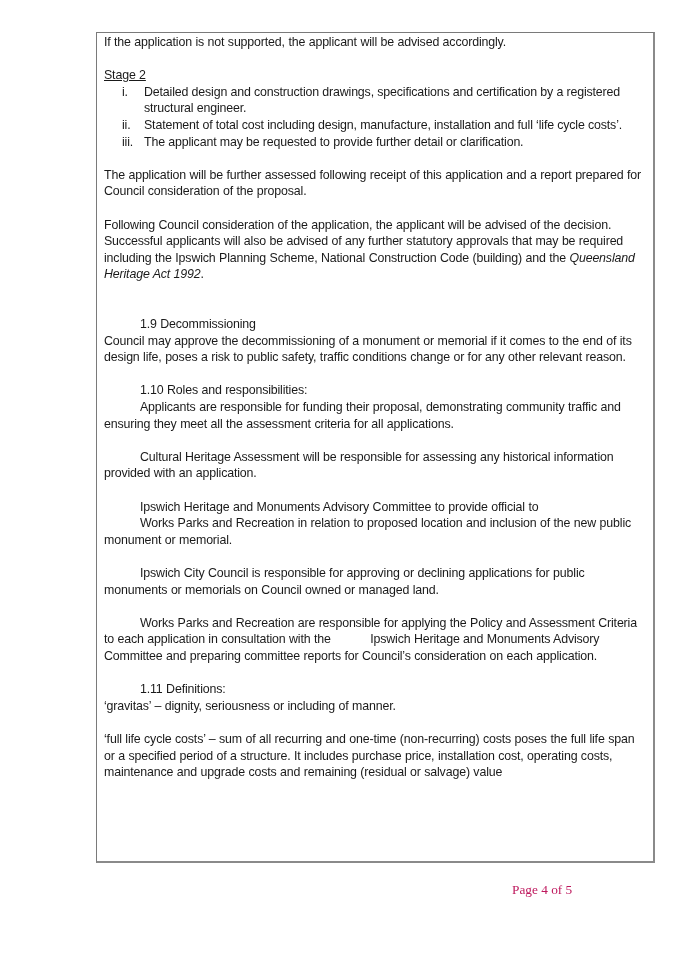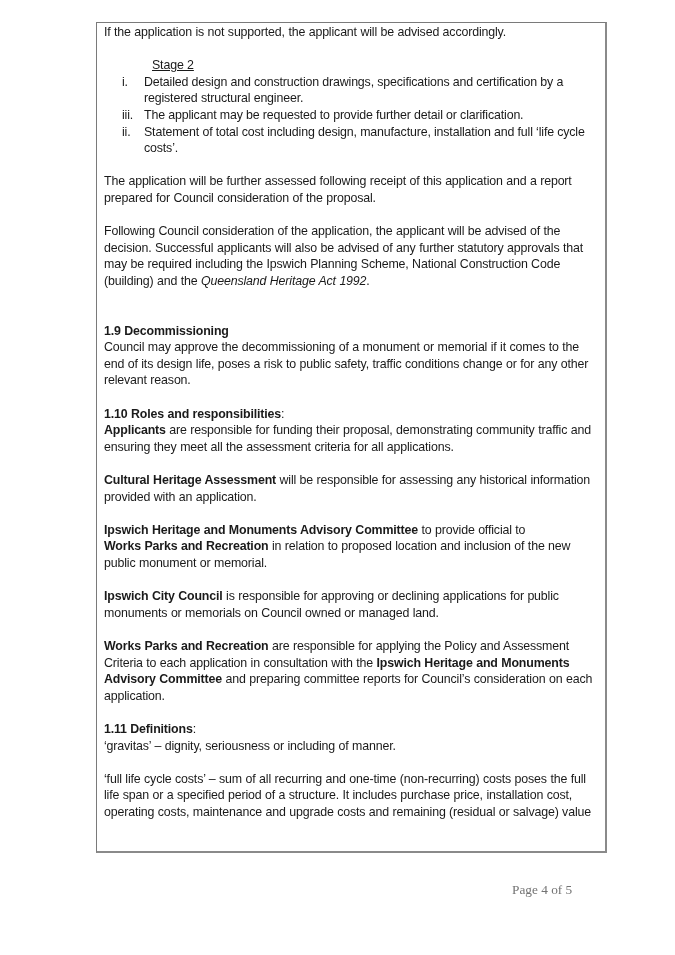--- a/index.html
+++ b/index.html
@@ -11,42 +11,42 @@
       width: 675px;
       height: 955px;
       position: relative;
       overflow: hidden;
       font-family: "Liberation Sans", "DejaVu Sans", sans-serif;
       color: #1a1a1a;
     }
     .box {
       position: absolute;
       left: 96px;
-      top: 22px;
-      width: 511px;
+      top: 32px;
+      width: 559px;
       height: 831px;
       border-top: 1px solid #7a7a7a;
       border-left: 1px solid #7a7a7a;
       border-right: 2px solid #8a8a8a;
       border-bottom: 2px solid #8a8a8a;
       box-sizing: border-box;
       padding: 1px 6px 0 7px;
       overflow: hidden;
     }
     .p {
       font-size: 12.4px;
       line-height: 16.6px;
       margin: 0;
       letter-spacing: -0.15px;
       word-spacing: 0.2px;
     }
     .gap { height: 16.6px; }
     .gap2 { height: 33.2px; }
-    .u { text-decoration: underline; margin-left: 48px; }
-    b { font-weight: bold; }
+    .u { text-decoration: underline; }
+    b { font-weight: normal; margin-left: 36px; }
     i { }
     .list {
       margin: 0;
       padding: 0;
       list-style: none;
     }
     .list li {
       display: flex;
       font-size: 12.4px;
       line-height: 16.6px;
@@ -67,43 +67,43 @@
     .list .txt {
       flex: 1;
       padding-left: 0;
     }
     .footer {
       position: absolute;
       left: 512px;
       top: 882px;
       font-family: "Liberation Serif", "DejaVu Serif", serif;
       font-size: 13.3px;
-      color: #737373;
+      color: #be185d;
     }
   </style>
 </head>
 <body>
 
 <div class="box">
   <p class="p">If the application is not supported, the applicant will be advised accordingly.</p>
   <div class="gap"></div>
 
   <p class="p u">Stage 2</p>
   <ul class="list">
     <li>
       <div class="num"><span>i.</span></div>
       <div class="txt">Detailed design and construction drawings, specifications and certification by a registered structural engineer.</div>
     </li>
     <li>
+      <div class="num"><span>ii.</span></div>
+      <div class="txt">Statement of total cost including design, manufacture, installation and full ‘life cycle costs’.</div>
+    </li>
+    <li>
       <div class="num"><span>iii.</span></div>
       <div class="txt">The applicant may be requested to provide further detail or clarification.</div>
-    </li>
-    <li>
-      <div class="num"><span>ii.</span></div>
-      <div class="txt">Statement of total cost including design, manufacture, installation and full ‘life cycle costs’.</div>
     </li>
   </ul>
   <div class="gap"></div>
 
   <p class="p">The application will be further assessed following receipt of this application and a report prepared for Council consideration of the proposal.</p>
   <div class="gap"></div>
 
   <p class="p"><span>Following Council consideration of the application, the applicant will be advised of the decision.  Successful applicants will also be advised of any further statutory approvals that may be required including the Ipswich Planning Scheme, National Construction Code (building) and the </span><i>Queensland Heritage Act 1992</i><span>.</span></p>
   <div class="gap2"></div>
 

